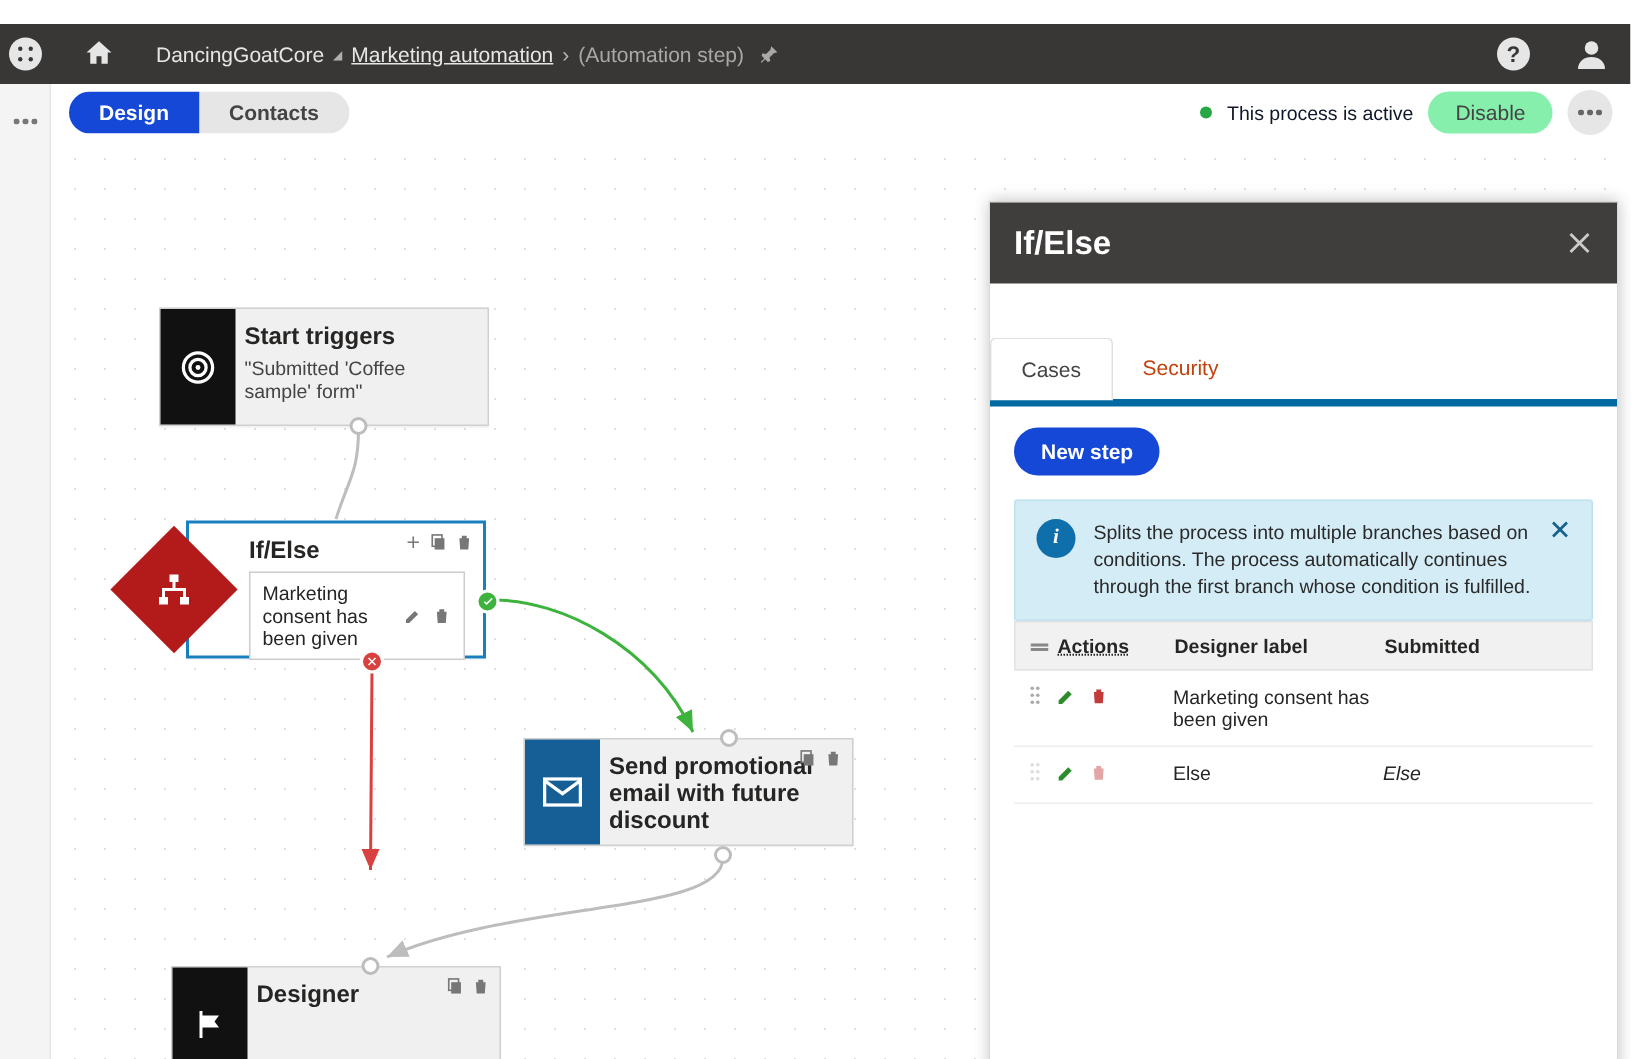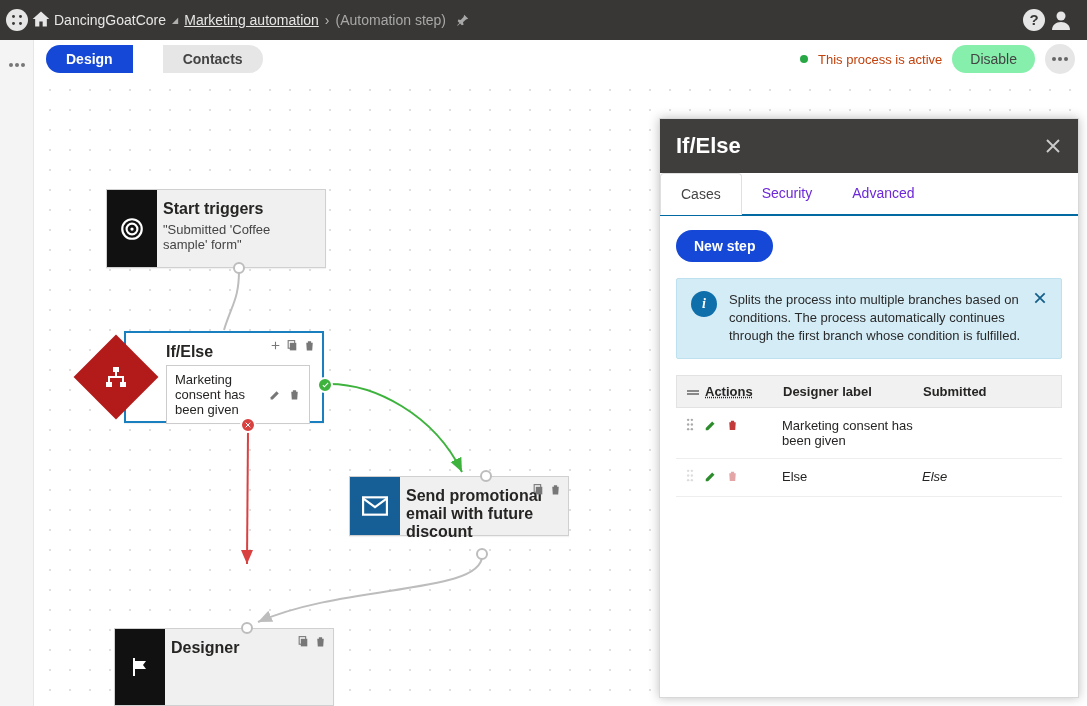--- a/index.html
+++ b/index.html
@@ -1,19 +1,19 @@
 <!DOCTYPE html>
 <html><head>
 <meta charset="utf-8">
 <style>
   * { box-sizing: border-box; margin: 0; padding: 0; }
   body { font-family: -apple-system, "Segoe UI", Arial, sans-serif; font-size: 14px; color: #262524; width: 1087px; height: 706px; overflow: hidden; background: #fff; }
 
   
-  .topbar { height: 40px; background: #383735; display: flex; align-items: center; color: #fff; padding: 0 14px 0 6px; gap: 3px; }
+  .topbar { height: 40px; background: #383735; display: flex; align-items: center; color: #fff; padding: 0 14px 0 6px; gap: 28px; margin-top: 16px; }
   .topbar .logo-circle { width: 22px; height: 22px; border-radius: 50%; background: #e6e6e6; display:flex; align-items:center; justify-content:center; }
   .logo-circle svg { width: 14px; height: 14px; }
   .topbar .home-icon svg { width: 20px; height: 20px; fill: #e6e6e6; }
   .breadcrumb { display: flex; align-items: center; gap: 6px; font-size: 14px; }
   .breadcrumb .site { color: #e6e6e6; }
   .breadcrumb .caret { font-size: 8px; opacity:.6; }
   .breadcrumb .link { color: #e6e6e6; text-decoration: underline; cursor: pointer; }
   .breadcrumb .sep { color: #b8b8b8; }
   .breadcrumb .title { color: #fff; }
   .breadcrumb .parens { color: #a8a8a8; }
@@ -21,27 +21,27 @@
   .topbar .spacer { flex: 1; }
   .help-icon, .user-icon { width: 24px; height: 24px; fill: #e6e6e6; cursor:pointer; }
 
   
   .main-wrap { display: flex; height: calc(100% - 40px); }
   .rail { width: 34px; background: #f4f4f4; border-right: 1px solid #e6e6e6; display:flex; justify-content:center; padding-top:14px; }
   .rail svg { width:16px; height:4px; fill:#777; }
   .content { flex: 1; position: relative; display:flex; flex-direction:column; }
 
   .toolbar { height: 34px; display: flex; align-items: center; padding: 4px 12px 0; gap: 10px; background:#fff; }
-  .tab-pill { display:flex; border-radius: 16px; overflow:hidden; border:0;gap:30px; }
+  .tab-pill { display:flex; border-radius: 16px; overflow:hidden; border:0; }
   .tab-pill .tab { padding: 6px 20px; font-size:14px; cursor:pointer; font-weight:600; }
   .tab-pill .active { background:#1548d6; color:#fff; }
   .tab-pill .inactive { background:#e6e6e6; color:#444; }
   .toolbar .spacer { flex:1; }
   .status-dot { width:8px; height:8px; background:#28a745; border-radius:50%; display:inline-block; }
-  .status-text { font-size:13px; color:#c2410c; }
+  .status-text { font-size:13px; color:#0f172a; }
   .btn-disable { background:#86efac; border:none; color:#444; padding:6px 18px; border-radius:15px; font-size:14px; cursor:pointer; }
   .btn-round { width:30px; height:30px; border-radius:50%; background:#e6e6e6; border:none; display:flex; align-items:center; justify-content:center; cursor:pointer; }
 
   
   .canvas { flex:1; position:relative; background:#fff;
     background-image: radial-gradient(#e0e0e0 1px, transparent 1px);
     background-size: 20px 20px; background-position: 6px 6px;
     overflow:hidden;
   }
   .node { position:absolute; background:#f0f0f0; border:1px solid #d0d0d0; display:flex; box-shadow:0 1px 1px rgba(0,0,0,0.05); }
@@ -56,51 +56,51 @@
   .node-start .icon-box { background:#111; }
   .node-start .icon-box svg{ width:26px; height:26px; stroke:#fff; fill:none; stroke-width:2;}
 
   .node-if { left:90px; top:257px; width:200px; height:92px; border:2px solid #1a7fbf; background:#fff; }
   .if-diamond { position:absolute; left:-40px; top:14px; width:60px; height:60px; background:#b31a1a; transform:rotate(45deg); display:flex; align-items:center; justify-content:center; }
   .if-diamond svg { transform:rotate(-45deg); width:24px; height:24px; fill:#fff; }
   .node-if .body { padding:10px 12px 10px 40px; }
   .cond-box { border:1px solid #ccc; background:#fff; padding:6px 8px; font-size:13px; margin-top:4px; display:flex; align-items:center; gap:6px; }
   .cond-box .txt { flex:1; }
 
-  .node-send { left:315px; top:402px; width:220px; height:60px; }
+  .node-send { left:315px; top:402px; width:220px; height:72px; }
   .node-send .icon-box { background:#155f96; }
   .node-send .icon-box svg{ width:26px; height:20px; fill:#fff; stroke:#fff;}
 
   .node-fin { left:80px; top:554px; width:220px; height:78px; }
   .node-fin .icon-box { background:#111; }
   .node-fin .icon-box svg{ width:24px; height:24px; fill:#fff;}
 
   .port { position:absolute; width:12px; height:12px; border:2px solid #bdbdbd; background:#fff; border-radius:50%; }
   .port-green { width:16px; height:16px; background:#3db33d; border:2px solid #fff; border-radius:50%; display:flex; align-items:center; justify-content:center; }
   .port-green svg{width:9px;height:9px;fill:#fff}
   .port-red { width:16px; height:16px; background:#d94040; border:2px solid #fff; border-radius:50%; display:flex; align-items:center; justify-content:center;}
   .port-red svg{width:8px;height:8px;fill:#fff}
 
   svg.edges { position:absolute; left:0; top:0; width:100%; height:100%; pointer-events:none; overflow:visible; }
 
   
   .panel { position:absolute; right:8px; top:78px; width:420px; bottom:8px; background:#fff; box-shadow:0 0 10px rgba(0,0,0,0.25); border:1px solid #d8d8d8; display:flex; flex-direction:column; z-index:10; }
   .panel-head { background:#403e3d; color:#fff; padding:14px 16px; display:flex; align-items:center; }
   .panel-head .title { font-size:22px; font-weight:700; flex:1; }
   .panel-head .close { width:18px; height:18px; fill:#ccc; cursor:pointer; }
-  .panel-tabs { display:flex; border-bottom:2px solid #0369a1; }
-  .panel-tabs .ptab { padding:12px 20px; font-size:14px; color:#6d28d9; cursor:pointer; }
+  .panel-tabs { display:flex; border-bottom:5px solid #0369a1;margin-top:36px; }
+  .panel-tabs .ptab { padding:12px 20px; font-size:14px; color:#c2410c; cursor:pointer; }
   .panel-tabs .ptab.active { color:#444; background:#fff; border:1px solid #e0e0e0; border-bottom-color:#fff; border-radius:4px 4px 0 0; margin-bottom:-1px; }
   .panel-body { padding:14px 16px; flex:1; overflow:auto; }
   .btn-newcase { background:#1548d6; color:#fff; border:none; padding:8px 18px; border-radius:18px; font-size:14px; font-weight:600; cursor:pointer; }
   .info-box { margin-top:16px; background:#d3ecf6; border:1px solid #bde1ef; padding:12px 14px; display:flex; gap:12px; border-radius:2px; }
   .info-box .i-circle { width:26px; height:26px; border-radius:50%; background:#0f6faa; color:#fff; display:flex; align-items:center; justify-content:center; font-weight:700; flex-shrink:0; font-family:Georgia,serif; font-style:italic; }
   .info-box .msg { font-size:13px; color:#2a2a2a; line-height:1.4; flex:1; }
   .info-box .close-x { width:14px; height:14px; fill:#155f8b; cursor:pointer; flex-shrink:0; }
-  .tbl { margin-top:16px; width:100%; }
+  .tbl { width:100%; }
   .tbl-head { display:flex; background:#f1f1f1; border:1px solid #e2e2e2; padding:8px 10px; font-size:13px; font-weight:600; }
   .col-drag{width:18px}
   .col-act{width:78px; text-decoration:underline dotted;}
   .col-label{width:140px}
   .col-cond{flex:1}
   .tbl-row { display:flex; padding:10px 10px; border-bottom:1px solid #eee; font-size:13px; align-items:flex-start; }
   .drag-dots svg{width:8px;height:13px;fill:#aaa;cursor:grab}
   .row-actions{display:flex;gap:8px;width:78px}
   .row-edit svg{width:14px;height:14px;fill:#2c8c2c;cursor:pointer}
   .row-del svg{width:13px;height:14px;fill:#c23a3a;cursor:pointer}
@@ -302,21 +302,20 @@
     <div class="panel">
       <div class="panel-head">
         <div class="title">If/Else</div>
         <svg class="close" viewBox="0 0 24 24">
             <path d="M4 4l16 16M20 4L4 20" stroke="#ccc" stroke-width="2.5"></path>
           </svg>
       </div>
       <div class="panel-tabs">
         <div class="ptab active">Cases</div>
         <div class="ptab">Security</div>
-        <div class="ptab">Advanced</div>
       </div>
       <div class="panel-body">
         <button class="btn-newcase">New step</button>
         <div class="info-box">
           <div class="i-circle">i</div>
           <div class="msg">Splits the process into multiple branches based on conditions. The process automatically continues through the first branch whose condition is fulfilled.</div>
           <svg class="close-x" viewBox="0 0 24 24">
               <path d="M4 4l16 16M20 4L4 20" stroke="#155f8b" stroke-width="3"></path>
             </svg>
         </div>

